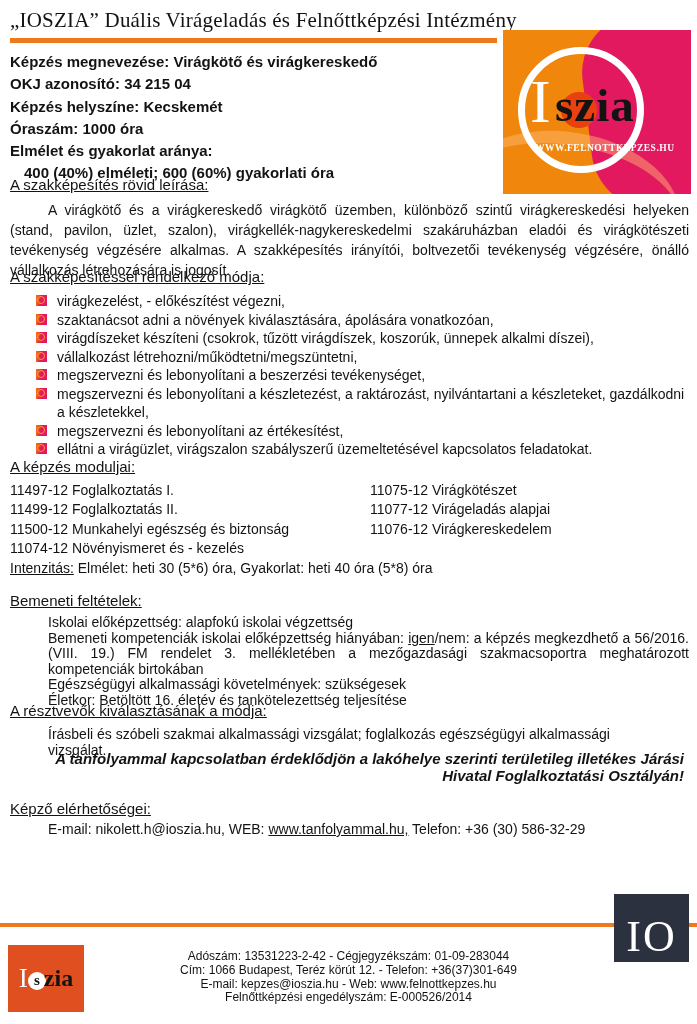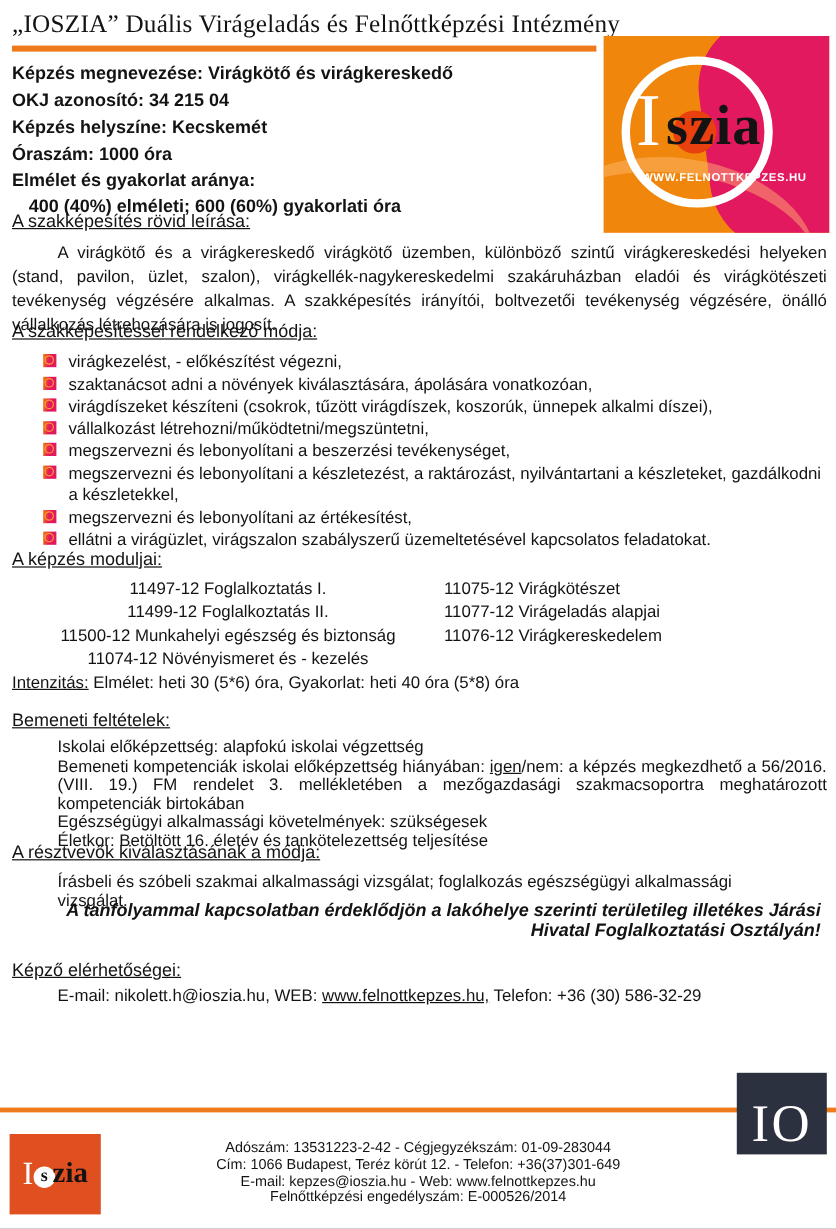--- a/index.html
+++ b/index.html
@@ -22,37 +22,37 @@
   .logo{position:absolute;top:30px;left:503px;width:188px;height:164px;background:var(--logo_orange);overflow:hidden;}
   .logo .pink{position:absolute;right:-14px;top:-16px;width:118px;height:196px;background:var(--logo_pink);
               border-radius:58px 0 0 62px;transform:rotate(-7deg);}
   .logo .swoosh{position:absolute;left:-52px;bottom:-88px;width:230px;height:150px;border-radius:50%;
                 border-top:13px solid rgba(255,190,120,.45);transform:rotate(9deg);}
   .logo .ring{position:absolute;left:15px;top:17px;width:126px;height:126px;border:7px solid #fff;border-radius:50%;}
   .logo .disc{position:absolute;left:58px;top:62px;width:36px;height:36px;background:var(--logo_disc);border-radius:50%;}
   .logo .lg-i{position:absolute;left:27px;top:36px;color:#fff;font-family:"Liberation Serif",serif;font-size:62px;}
   .logo .lg-szia{position:absolute;left:52px;top:48px;color:#131313;font-family:"Liberation Serif",serif;
                  font-weight:bold;font-size:47px;letter-spacing:1px;}
-  .logo .lg-url{position:absolute;left:32px;top:113px;color:#fff;font-family:Liberation Sans, sans-serif;
+  .logo .lg-url{position:absolute;left:32px;top:113px;color:#fff;font-family:Liberation Serif, serif;
                 font-weight:bold;font-size:9.5px;letter-spacing:.5px;}
 
   .h-u{position:absolute;left:10px;font-size:15px;text-decoration:underline;white-space:nowrap;}
 
   .desc-body{position:absolute;top:200px;left:10px;width:679px;font-size:14px;line-height:20px;
              text-align:justify;text-indent:38px;}
 
   .cap-list{position:absolute;top:292px;left:10px;width:679px;font-size:14px;line-height:18.5px;list-style:none;}
   .cap-list li{position:relative;padding-left:47px;}
   .blt{position:absolute;left:26px;top:3px;width:11px;height:11px;
        background:linear-gradient(100deg,#ef6a1a 12%,var(--logo_pink) 45%);}
   .blt::before{content:"";position:absolute;left:1px;top:1px;width:6px;height:6px;
                border:1.5px solid #ff9d2e;border-radius:50%;}
 
   .mod-cols{position:absolute;top:481px;left:10px;width:679px;display:flex;font-size:14px;line-height:19.3px;}
-  .mod-col-left{width:360px;text-align:center;}
+  .mod-col-left{width:360px;}
 
   .intensity{position:absolute;top:560px;left:10px;font-size:14px;}
   .u{text-decoration:underline;}
 
   .entry-block{position:absolute;top:615px;left:48px;width:641px;font-size:14px;line-height:15.6px;}
   .entry-block .just{text-align:justify;}
 
   .sel-body{position:absolute;top:726px;left:48px;width:620px;font-size:14px;}
 
   .notice{position:absolute;top:751px;left:13px;width:671px;font-size:15px;font-weight:bold;font-style:italic;
@@ -148,21 +148,21 @@
     <div>Életkor: Betöltött 16. életév és tankötelezettség teljesítése</div>
   </div>
 
   <div class="h-u" style="top:702px;">A résztvevők kiválasztásának a módja:</div>
   <div class="sel-body">Írásbeli és szóbeli szakmai alkalmassági vizsgálat; foglalkozás egészségügyi alkalmassági vizsgálat.</div>
 
   <div class="notice">A tanfolyammal kapcsolatban érdeklődjön a lakóhelye szerinti területileg illetékes Járási Hivatal Foglalkoztatási Osztályán!</div>
 
   <div class="h-u" style="top:800px;">Képző elérhetőségei:</div>
   <div class="contact-line">
-    <span>E-mail: nikolett.h@ioszia.hu, WEB: </span><span class="u">www.felnottkepzes.hu,</span><span> Telefon: +36 (30) 586-32-29</span>
+    <span>E-mail: nikolett.h@ioszia.hu, WEB: </span><span class="u">www.tanfolyammal.hu,</span><span> Telefon: +36 (30) 586-32-29</span>
   </div>
 
   <div class="footer-rule"></div>
 
   <div class="flogo">
     <span class="f-i">I</span>
       <span class="f-disc">
         <span class="f-s">s</span>
       </span>
       <span class="f-zia">zia</span>

